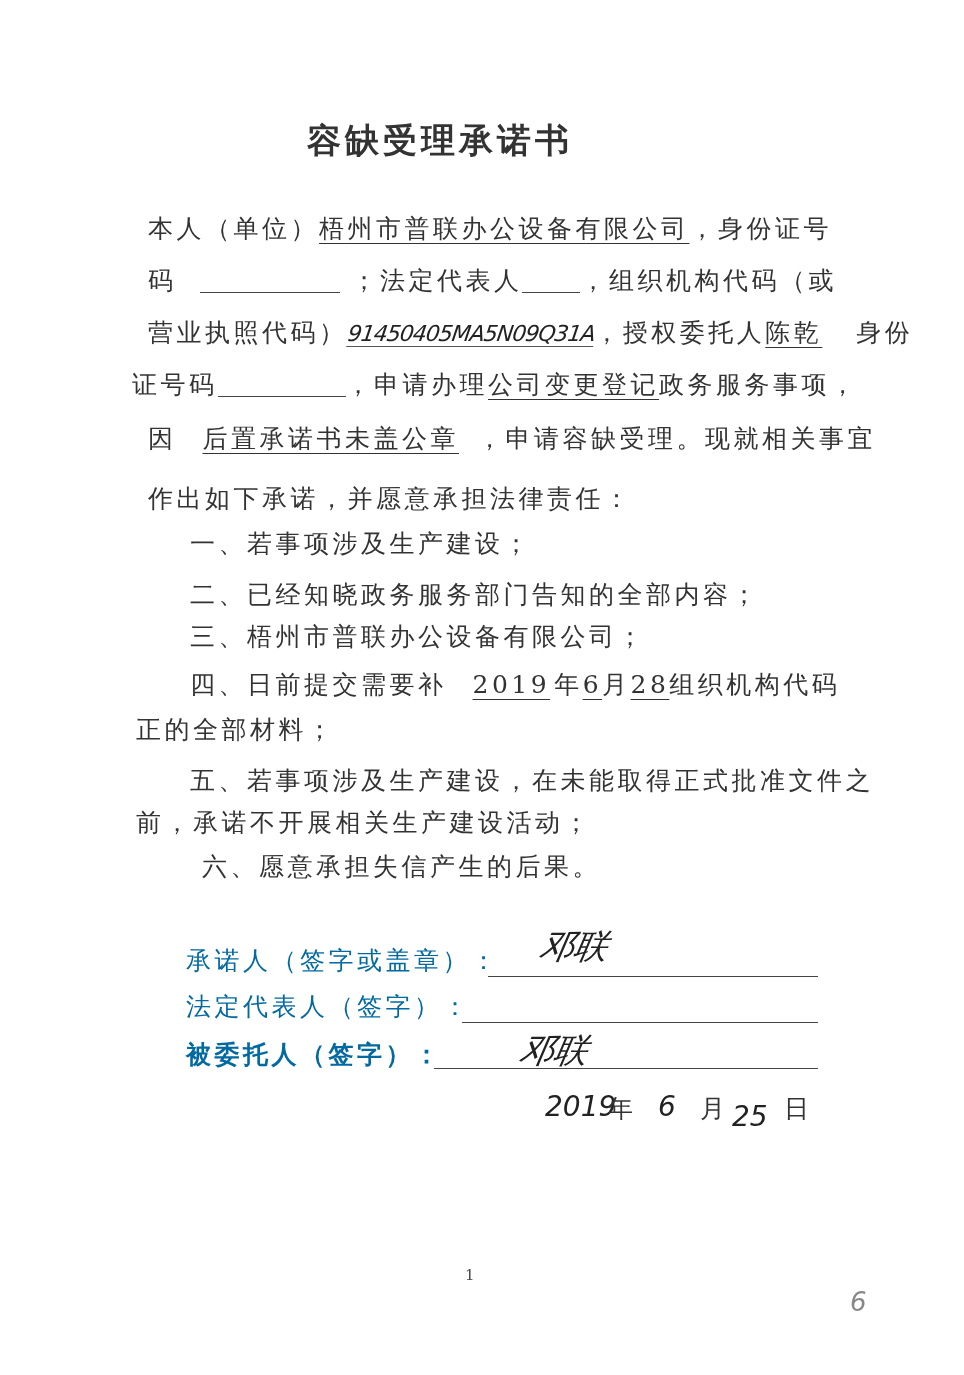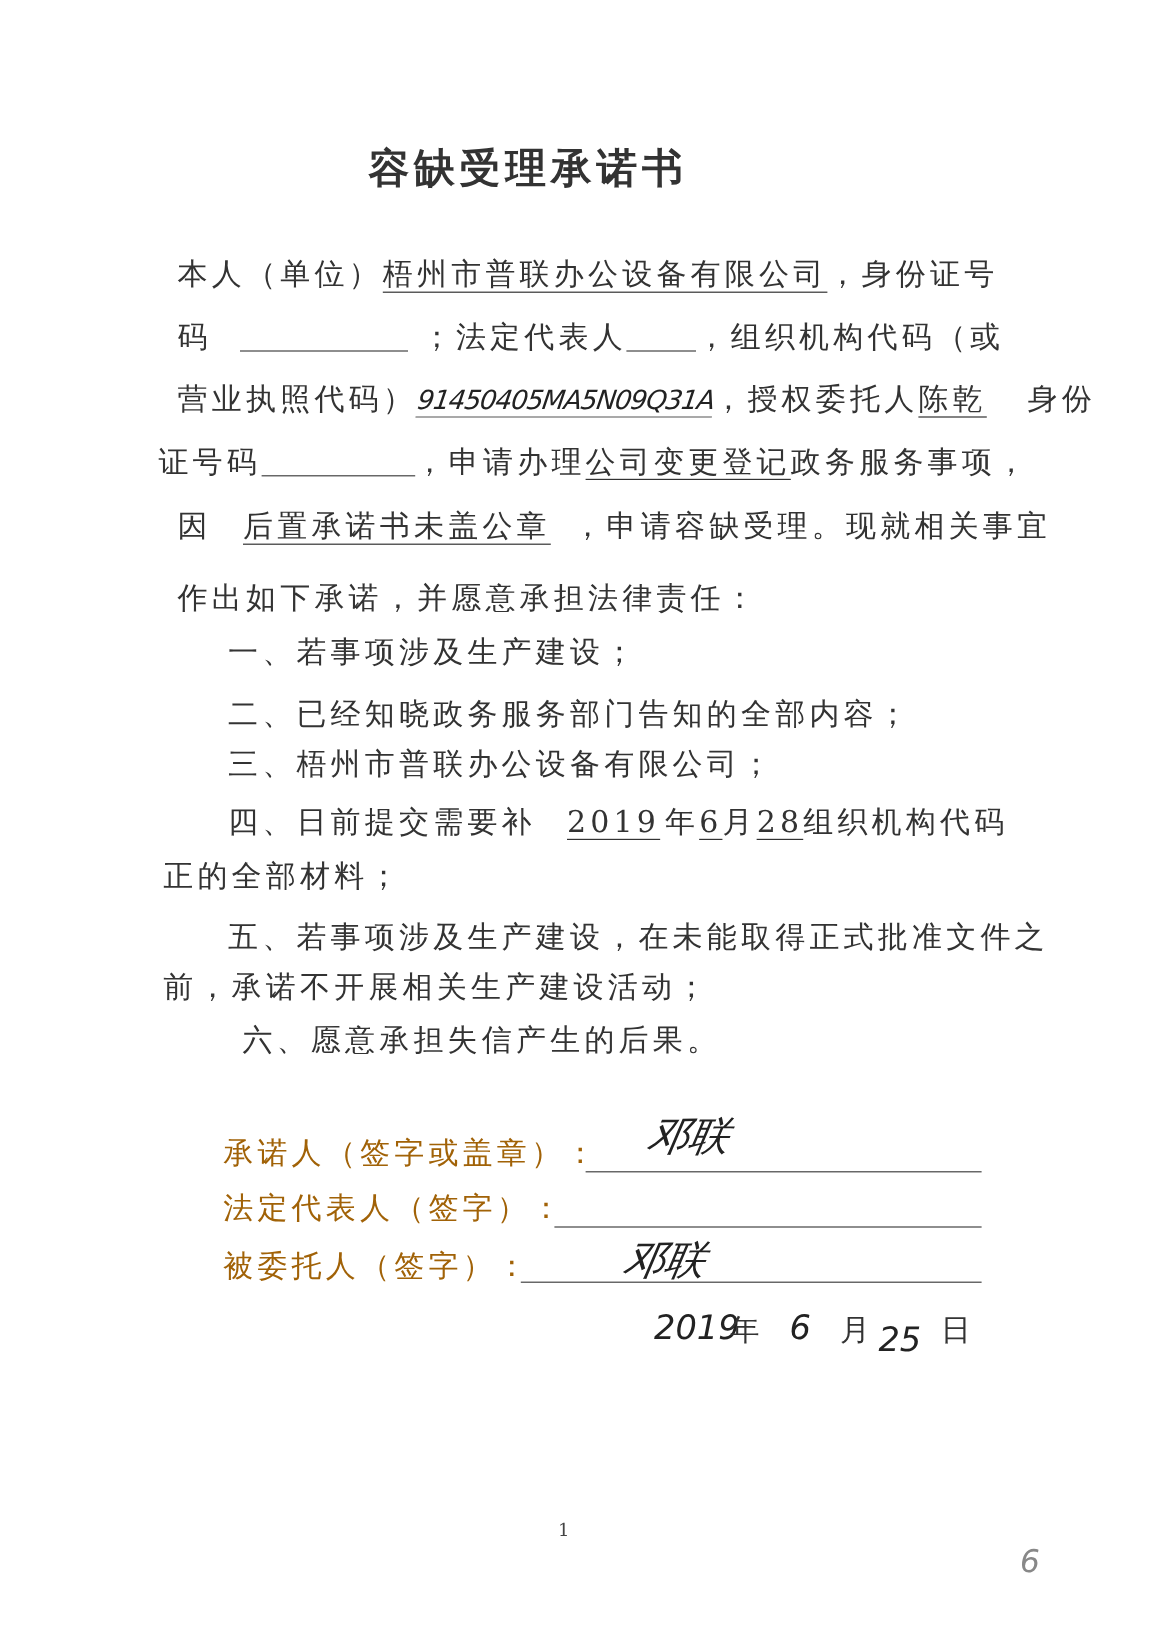--- a/index.html
+++ b/index.html
@@ -17,21 +17,21 @@
     font-weight: 300;
   }
   .u { text-decoration: underline; text-underline-offset: 6px; text-decoration-thickness: 1px; }
   .blank { display: inline-block; border-bottom: 1.5px solid #444; height: 22px; vertical-align: -4px; }
   .hand {
     font-family: "DejaVu Sans", sans-serif; font-style: italic; color: #222; letter-spacing: -1px;
   }
   .hand-code {
     font-size: 22px; display: inline-block; border-bottom: 1.5px solid #555; transform: skewX(-8deg);
   }
-  .sig-row { position: absolute; font-size: 25px; letter-spacing: 3.5px; color: #a16207; white-space: nowrap; }
+  .sig-row { position: absolute; font-size: 25px; letter-spacing: 3.5px; color: #0369a1; white-space: nowrap; }
   .sig-line { position: absolute; border-bottom: 1.5px solid #444; }
   .sig-hand { position: absolute; font-family: "DejaVu Sans", sans-serif; font-style: italic; font-size: 34px; color: #222; transform: skewX(-10deg); }
   .date-hand { position: absolute; font-family: "DejaVu Sans", sans-serif; font-style: italic; font-size: 28px; color: #222; }
   .pagenum { position: absolute; top: 1266px; left: 465px; font-size: 15px; color: #444; }
   .corner { position: absolute; top: 1287px; left: 850px; font-size: 26px; color: #888; font-family: "DejaVu Sans", sans-serif; font-style: italic; }
 </style>
 </head>
 <body>
 
 <div class="title">容缺受理承诺书</div>
@@ -73,21 +73,21 @@
 <div class="line" style="left:136px; top:806px;">前，承诺不开展相关生产建设活动；</div>
 <div class="line" style="left:202px; top:850px;">六、愿意承担失信产生的后果。</div>
 
 <div class="sig-row" style="left:186px; top:944px;">承诺人（签字或盖章）：</div>
 <div class="sig-hand" style="left:540px; top:924px;">邓联</div>
 <div class="sig-line" style="left:488px; top:976px; width:330px;"></div>
 
 <div class="sig-row" style="left:186px; top:990px;">法定代表人（签字）：</div>
 <div class="sig-line" style="left:462px; top:1022px; width:356px;"></div>
 
-<div class="sig-row" style="left:186px; top:1038px;">被委托人（签字）：</div>
+<div class="sig-row" style="left:186px; top:1038px;font-weight:bold;">被委托人（签字）：</div>
 <div class="sig-hand" style="left:520px; top:1028px;">邓联</div>
 <div class="sig-line" style="left:434px; top:1068px; width:384px;"></div>
 
 <div>
   <span class="date-hand" style="left:545px; top:1090px;">2019</span>
   <span class="line" style="left:608px; top:1092px;">年</span>
   <span class="date-hand" style="left:658px; top:1090px;">6</span>
   <span class="line" style="left:700px; top:1092px;">月</span>
   <span class="date-hand" style="left:732px; top:1100px;">25</span>
   <span class="line" style="left:784px; top:1092px;">日</span>

